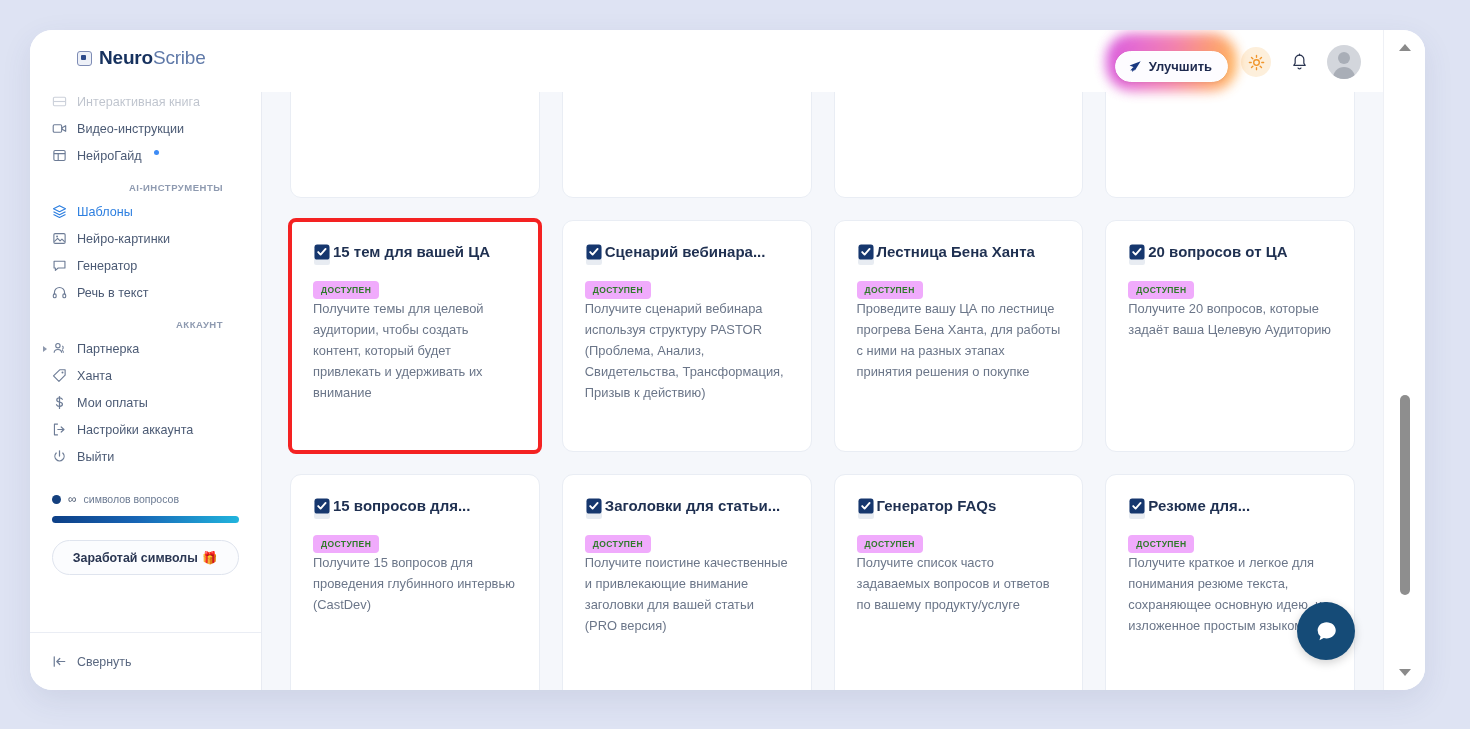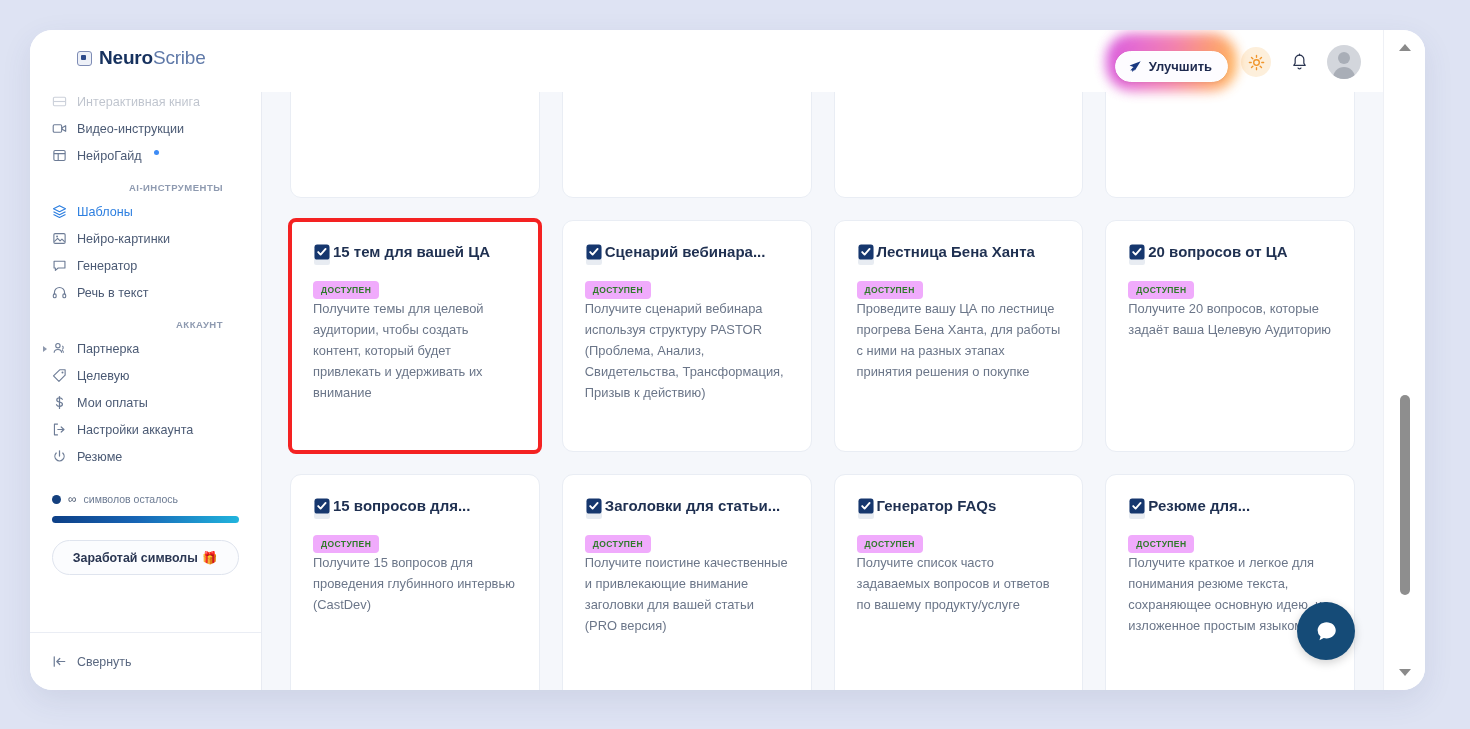--- a/index.html
+++ b/index.html
@@ -397,21 +397,21 @@
           <path d="M11 5.4a2 2 0 0 1 0 3.4M12.2 12.6c0-1.6-.6-2.6-1.5-3.2" fill="none" stroke="#6d7c96" stroke-width="1.1"></path>
         </svg>
         <span>Партнерка</span>
       </div>
 
       <div class="nav-item">
         <svg class="ic" viewBox="0 0 16 16">
           <path d="M8.2 1.9H14v5.8l-6.6 6.6-5.8-5.8L8.2 1.9z" fill="none" stroke="#6d7c96" stroke-width="1.2" stroke-linejoin="round"></path>
           <circle cx="11.2" cy="4.8" r="1.05" fill="#6d7c96"></circle>
         </svg>
-        <span>Целевую</span>
+        <span>Ханта</span>
       </div>
 
       <div class="nav-item">
         <svg class="ic" viewBox="0 0 16 16">
           <path d="M8 1.6v12.8" stroke="#6d7c96" stroke-width="1.3" stroke-linecap="round"></path>
           <path d="M11 4.6c-.5-1-1.7-1.5-3-1.5-1.6 0-2.9.8-2.9 2.1 0 1.4 1.3 1.9 3 2.3 1.8.4 3 .9 3 2.4 0 1.4-1.4 2.2-3.1 2.2-1.5 0-2.7-.6-3.2-1.7" fill="none" stroke="#6d7c96" stroke-width="1.3" stroke-linecap="round"></path>
         </svg>
         <span>Мои оплаты</span>
       </div>
 
@@ -421,28 +421,28 @@
           <path d="M9.8 5.3 12.8 8l-3 2.7M6.2 8h6.4" fill="none" stroke="#6d7c96" stroke-width="1.2" stroke-linecap="round" stroke-linejoin="round"></path>
         </svg>
         <span>Настройки аккаунта</span>
       </div>
 
       <div class="nav-item">
         <svg class="ic" viewBox="0 0 16 16">
           <path d="M8 1.9v5.6" stroke="#6d7c96" stroke-width="1.3" stroke-linecap="round"></path>
           <path d="M4.5 4.3a4.9 4.9 0 1 0 7 0" fill="none" stroke="#6d7c96" stroke-width="1.3" stroke-linecap="round"></path>
         </svg>
-        <span>Резюме</span>
+        <span>Выйти</span>
       </div>
 
       <div class="quota">
         <div class="quota-row">
           <span class="quota-dot"></span>
           <span class="quota-inf">∞</span>
-          <span>символов осталось</span>
+          <span>символов вопросов</span>
         </div>
         <div class="quota-bar"></div>
         <button class="earn-btn">
           <span>Заработай символы</span>
           <span>🎁</span>
         </button>
       </div>
 
     </div>
 

